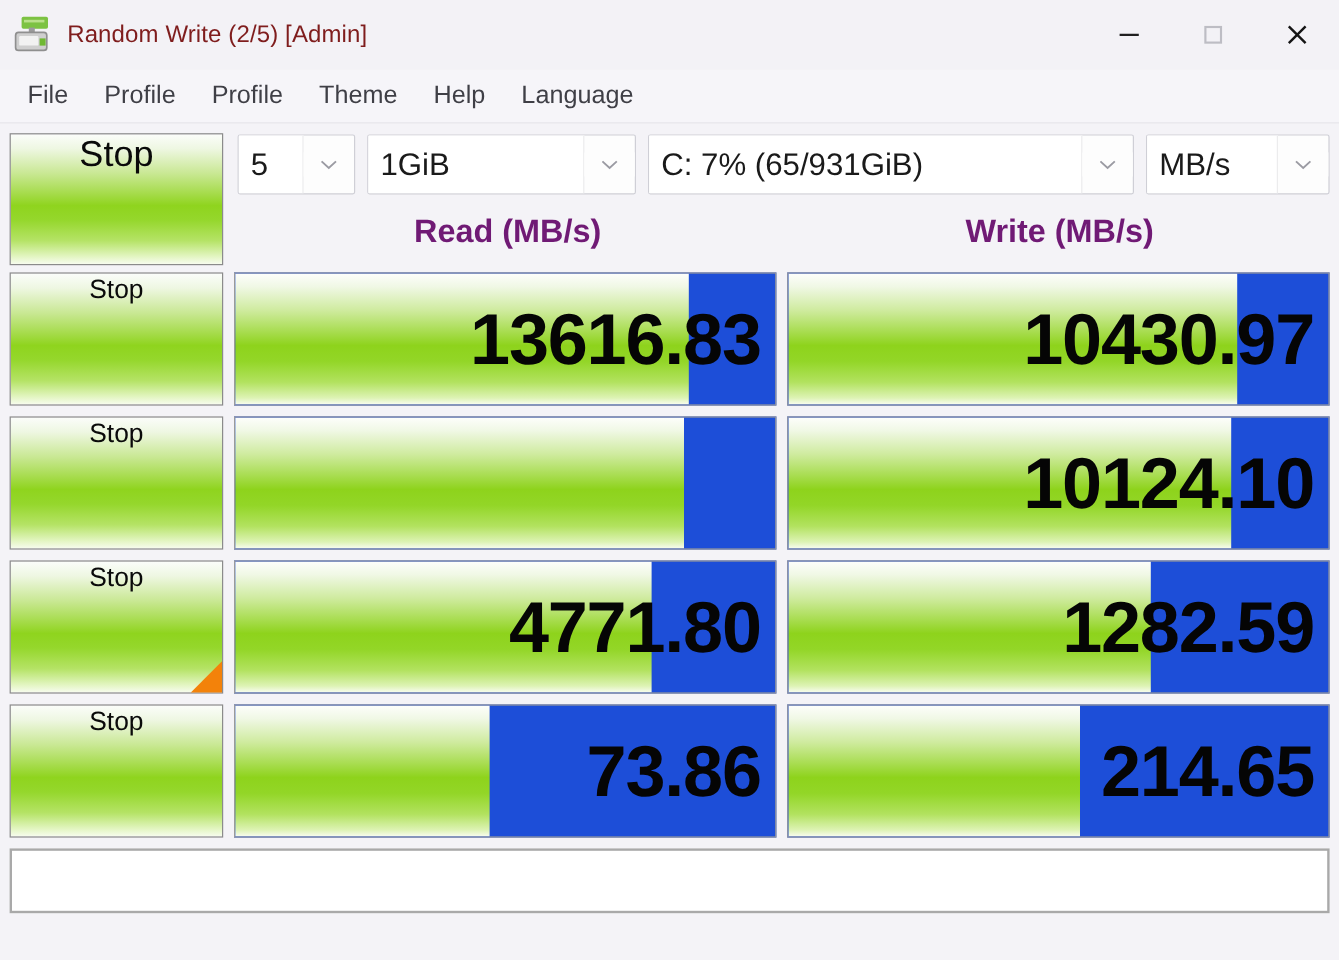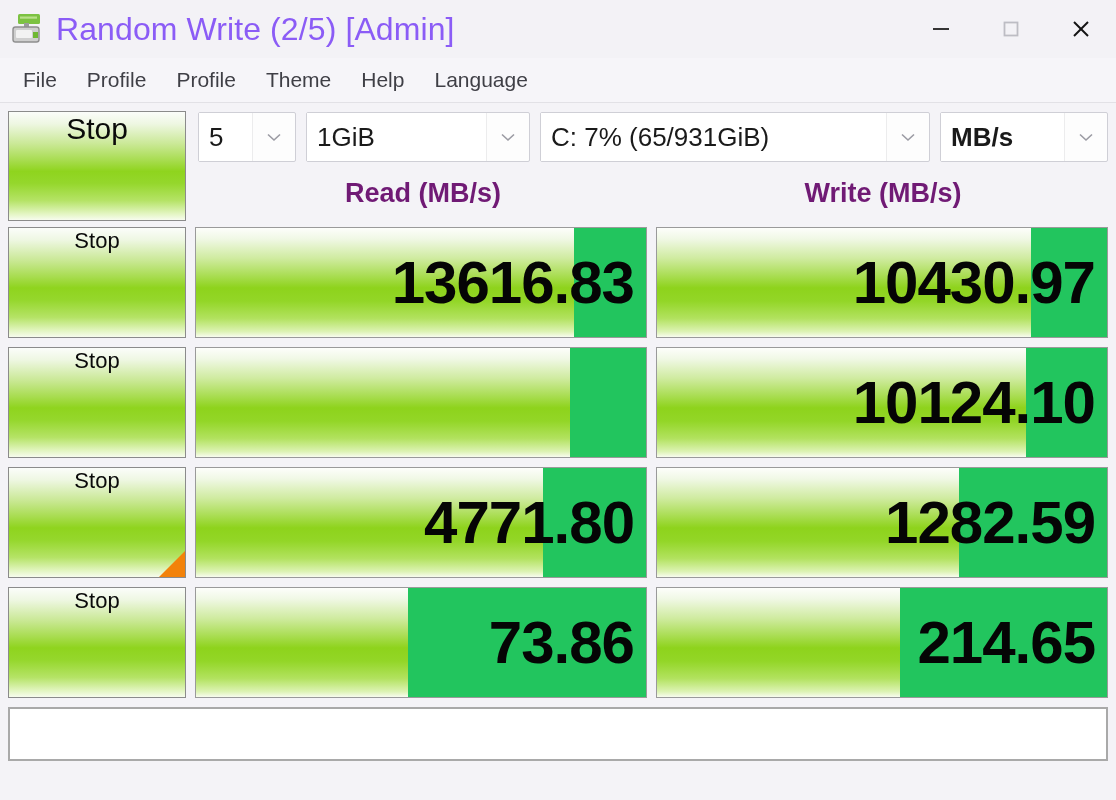--- a/index.html
+++ b/index.html
@@ -35,22 +35,22 @@
   }
   .app-icon {
     width: 34px;
     height: 34px;
     margin-left: 10px;
     margin-right: 12px;
     flex: 0 0 auto;
     position: relative;
   }
   .title-text {
-    font-size: 32px;
-    color: #8b5cf6;
+    font-size: 20px;
+    color: #7f1d1d;
     font-family: "Liberation Sans", sans-serif;
     letter-spacing: 0.1px;
     white-space: nowrap;
   }
   .win-controls {
     position: absolute;
     right: 0;
     top: 0;
     height: 58px;
     display: flex;
@@ -172,21 +172,21 @@
     width: 42px;
     display: flex;
     align-items: center;
     justify-content: center;
     flex: 0 0 auto;
     background: #fdfdfd;
   }
   .combo-count  { width: 98px; }
   .combo-size   { width: 224px; }
   .combo-drive  { flex: 1 1 auto; min-width: 0; }
-  .combo-unit   { width: 168px; font-weight: bold; }
+  .combo-unit   { width: 153px; }
 
   
   .headers-row {
     display: flex;
     align-items: center;
     height: 52px;
     margin-top: 4px;
   }
   .col-header {
     flex: 1 1 0;
@@ -223,21 +223,21 @@
     width: 0;
     height: 0;
     border-style: solid;
     border-width: 0 0 26px 26px;
     border-color: transparent transparent #f3820a transparent;
   }
   .cell {
     flex: 1 1 0;
     height: 111px;
     border: 1px solid #9a9a9a;
-    background: #22c55e;
+    background: #1d4ed8;
     position: relative;
     overflow: hidden;
     box-sizing: border-box;
     cursor: default;
   }
   .cell-fill {
     position: absolute;
     left: 0;
     top: 0;
     bottom: 0;

